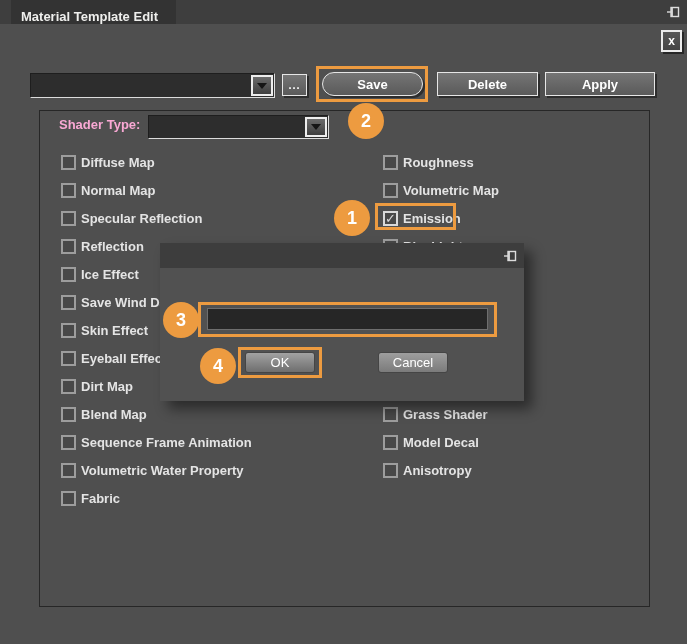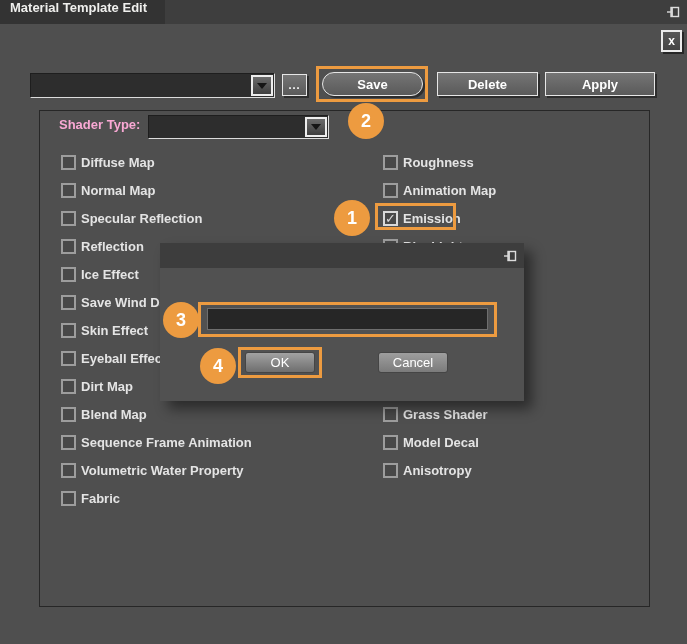--- a/index.html
+++ b/index.html
@@ -1,22 +1,22 @@
 <!DOCTYPE html>
 <html><head>
 <meta charset="utf-8">
 <style>
   html,body{margin:0;padding:0;background:#2a2a2a;}
   *{box-sizing:border-box;font-family:"Liberation Sans","DejaVu Sans",sans-serif;}
   #stage{position:relative;width:687px;height:644px;background:#4f4f4f;overflow:hidden;}
 
   
   .titlebar{position:absolute;left:0;top:0;width:687px;height:24px;background:#3e3e3e;}
-  .title-tab{position:absolute;left:0;top:0;width:165px;height:24px;background:#333333;
-             display:flex;align-items:flex-start;padding-left:10px;}
+  .title-tab{position:absolute;left:11px;top:0;width:165px;height:24px;background:#333333;
+             display:flex;align-items:flex-end;padding-left:10px;}
   .title-tab span{font-size:13px;font-weight:bold;color:#efefed;}
   .pin{position:absolute;top:5px;width:14px;height:14px;}
   .pin-main{right:7px;}
   .pin svg{display:block;}
 
   
   .close-btn{position:absolute;left:661px;top:30px;width:21px;height:22px;
              background:linear-gradient(180deg,#585858,#454545);
              border:2px solid #ececec;box-shadow:2px 2px 0 rgba(18,18,18,.65);
              color:#ffffff;font-size:12px;font-weight:bold;line-height:17px;text-align:center;
@@ -180,21 +180,21 @@
       <div class="cb-row" style="left: 61px; top: 490px;">
         <span class="cb"></span>
         <span class="cb-label">Fabric</span>
       </div>
       <div class="cb-row" style="left: 383px; top: 154px;">
         <span class="cb"></span>
         <span class="cb-label">Roughness</span>
       </div>
       <div class="cb-row" style="left: 383px; top: 182px;">
         <span class="cb"></span>
-        <span class="cb-label">Animation Map</span>
+        <span class="cb-label">Volumetric Map</span>
       </div>
       <div class="cb-row" style="left: 383px; top: 210px;">
         <span class="cb checked"></span>
         <span class="cb-label">Emission</span>
       </div>
       <div class="hl hl-emission"></div>
       <div class="cb-row" style="left: 383px; top: 238px;">
         <span class="cb"></span>
         <span class="cb-label">Rim Light</span>
       </div>

